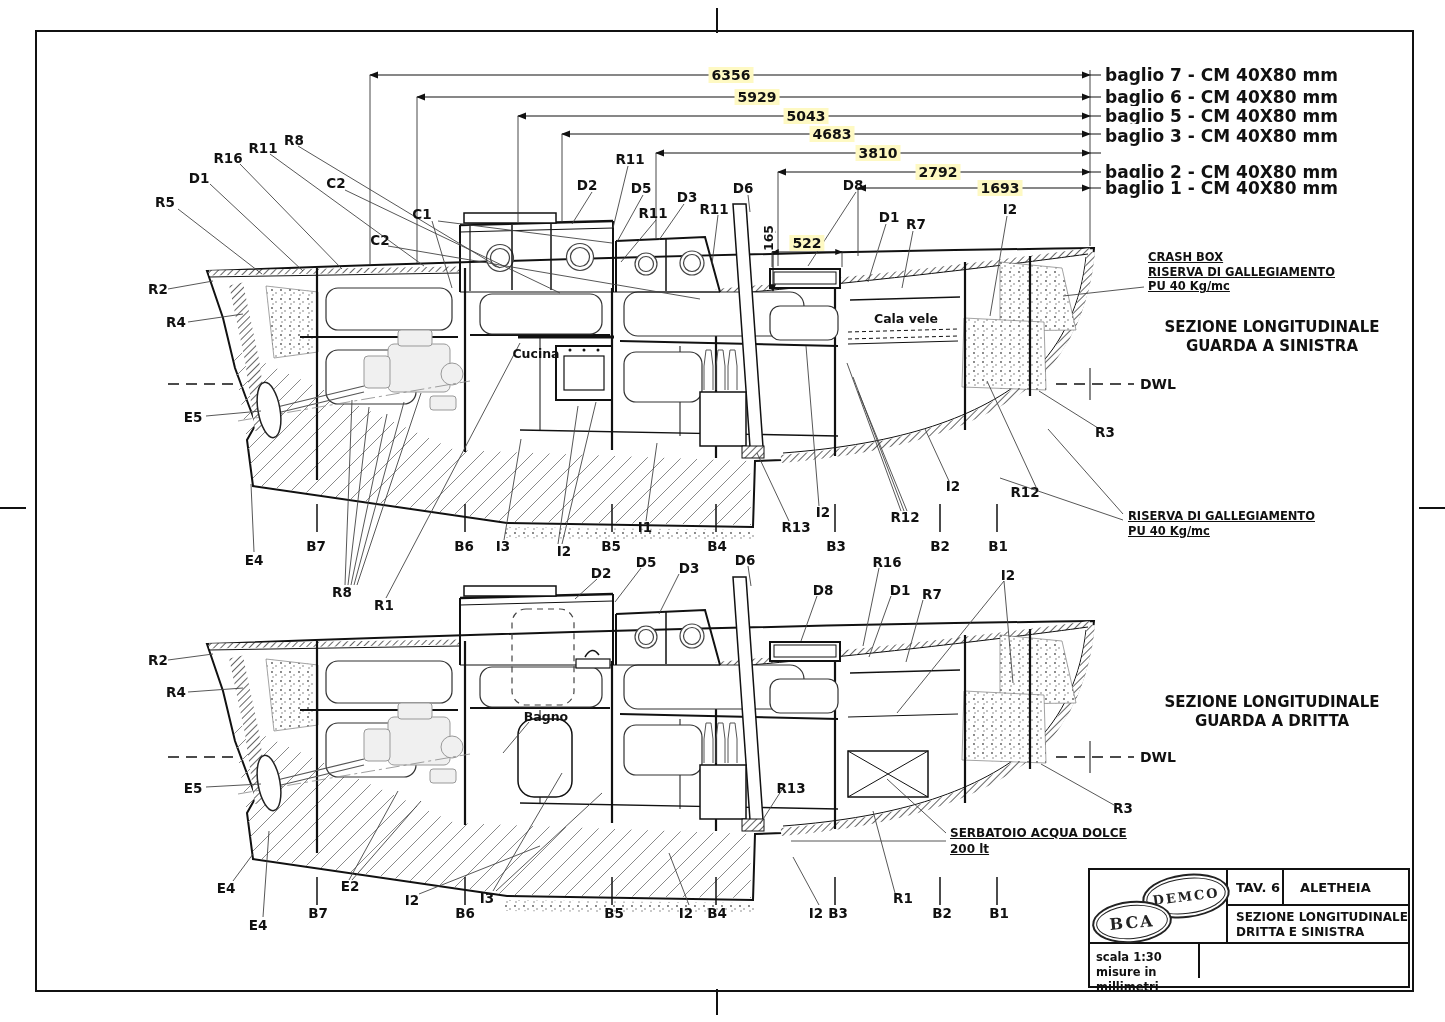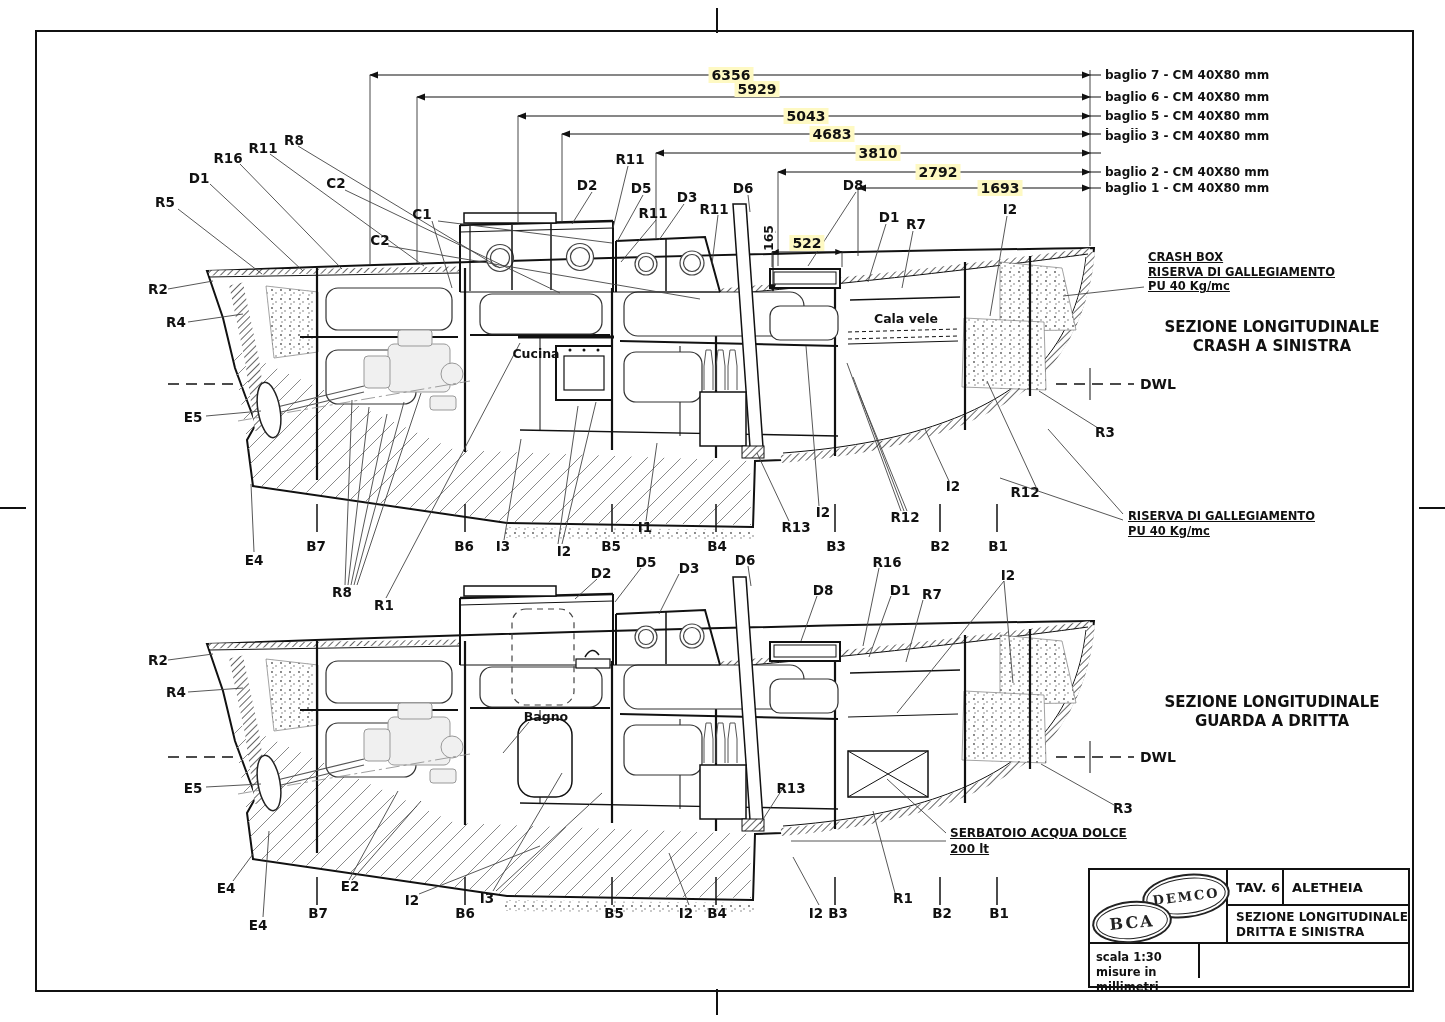--- a/index.html
+++ b/index.html
@@ -4,32 +4,32 @@
 <style>
   html,body{margin:0;padding:0;background:#fff;}
   body{position:relative;width:1445px;height:1022px;font-family:"DejaVu Sans",sans-serif;color:#111;overflow:hidden;}
   #sheet-border{position:absolute;left:35px;top:30px;width:1375px;height:958px;border:2px solid #111;}
   .regmark{position:absolute;background:#111;}
   svg{position:absolute;left:0;top:0;}
   .co{position:absolute;transform:translate(-50%,-50%);font-weight:bold;font-size:13.5px;white-space:nowrap;color:#111;z-index:5;}
   .dim{font-size:14px;background:#fef9c3;padding:0 3px;}
   .vert{transform:translate(-50%,-50%) rotate(-90deg);font-size:12.5px;background:#fff;}
   .room{font-size:12.5px;}
-  .baglio{transform:translate(0,-50%);font-size:12px;background:#fff;padding-left:2px;}
+  .baglio{transform:translate(0,-50%);font-size:17px;background:#fff;padding-left:2px;}
   .note{position:absolute;font-weight:bold;font-size:11.5px;line-height:14.5px;white-space:nowrap;z-index:5;text-decoration:underline;}
   .vtitle{position:absolute;transform:translateX(-50%);font-weight:bold;font-size:15px;line-height:19px;text-align:center;white-space:nowrap;z-index:5;}
   .dwl{position:absolute;font-weight:bold;font-size:14px;z-index:5;}
   
   #title-block{position:absolute;left:1088px;top:868px;width:322px;height:120px;border:2px solid #111;box-sizing:border-box;z-index:6;background:#fff;}
   #tb-logo{position:absolute;left:0;top:0;width:138px;height:74px;border-right:2px solid #111;border-bottom:2px solid #111;box-sizing:border-box;}
   .logo-ell{position:absolute;border:2px solid #222;border-radius:50%;background:#fff;display:flex;align-items:center;justify-content:center;font-family:"DejaVu Serif",serif;font-weight:bold;color:#222;}
   .logo-ell::after{content:"";position:absolute;inset:2px;border:1px solid #222;border-radius:50%;}
   #tb-row1{position:absolute;left:138px;top:0;width:182px;height:36px;border-bottom:2px solid #111;box-sizing:border-box;display:flex;}
   #tb-tav{width:56px;border-right:2px solid #111;box-sizing:border-box;display:flex;align-items:center;padding-left:8px;font-weight:bold;font-size:13px;}
-  #tb-project{flex:1;display:flex;align-items:center;padding-left:8px;font-weight:bold;font-size:13px;}
+  #tb-project{flex:1;display:flex;align-items:center;padding-left:16px;font-weight:bold;font-size:13px;}
   #tb-sheet{position:absolute;left:138px;top:36px;width:182px;height:38px;border-bottom:2px solid #111;box-sizing:border-box;padding:4px 0 0 8px;font-weight:bold;font-size:12px;line-height:15px;}
   #tb-scale{position:absolute;left:0;top:74px;width:110px;height:34px;border-right:2px solid #111;box-sizing:border-box;padding:6px 0 0 6px;font-weight:bold;font-size:11.5px;line-height:15px;}
   #tb-authors{position:absolute;left:110px;top:74px;width:210px;height:44px;box-sizing:border-box;padding:6px 0 0 10px;font-weight:bold;font-size:12.5px;line-height:16px;}
 </style>
 </head>
 <body>
 
 <div id="sheet-border"></div>
 
 <div class="regmark" style="left:716px;top:8px;width:2px;height:25px;"></div>
@@ -249,21 +249,21 @@
     M1004,581 L1013,683 M1004,581 L897,713
     M168,660 L213,654 M188,692 L243,688 M206,787 L261,784 M233,881 L253,854 M263,917 L269,831
     M529,722 L503,753 M783,788 L760,824 M1114,805 L1041,764
     M946,833 L887,779 M946,841 L791,841
     M349,880 L398,791 M352,880 L421,801
     M419,894 L540,846 M493,891 L562,773 M496,891 L602,793 M689,905 L669,853 M819,905 L793,857 M895,893 L873,811"></path>
 </svg>
 
 <div class="vtitle" style="left:1272px;top:318px;">
   <div>SEZIONE LONGITUDINALE</div>
-  <div>CRASH A SINISTRA</div>
+  <div>GUARDA A SINISTRA</div>
 </div>
 <div class="vtitle" style="left:1272px;top:693px;">
   <div>SEZIONE LONGITUDINALE</div>
   <div>GUARDA A DRITTA</div>
 </div>
 <div class="note" style="left:1148px;top:250px;">
   <div>CRASH BOX</div>
   <div>RISERVA DI GALLEGIAMENTO</div>
   <div>PU 40 Kg/mc</div>
 </div>
@@ -370,21 +370,21 @@
 <span class="co" style="left: 487px; top: 898px;">I3</span>
 <span class="co" style="left: 614px; top: 913px;">B5</span>
 <span class="co" style="left: 686px; top: 913px;">I2</span>
 <span class="co" style="left: 717px; top: 913px;">B4</span>
 <span class="co" style="left: 816px; top: 913px;">I2</span>
 <span class="co" style="left: 838px; top: 913px;">B3</span>
 <span class="co" style="left: 903px; top: 898px;">R1</span>
 <span class="co" style="left: 942px; top: 913px;">B2</span>
 <span class="co" style="left: 999px; top: 913px;">B1</span>
 <span class="co dim" style="left: 731px; top: 75px;">6356</span>
-<span class="co dim" style="left: 757px; top: 89px;">5929</span>
+<span class="co dim" style="left: 757px; top: 97px;">5929</span>
 <span class="co dim" style="left: 806px; top: 116px;">5043</span>
 <span class="co dim" style="left: 832px; top: 134px;">4683</span>
 <span class="co dim" style="left: 878px; top: 153px;">3810</span>
 <span class="co dim" style="left: 938px; top: 172px;">2792</span>
 <span class="co dim" style="left: 1000px; top: 188px;">1693</span>
 <span class="co baglio" style="left: 1103px; top: 75px;">baglio 7 - CM 40X80 mm</span>
 <span class="co baglio" style="left: 1103px; top: 97px;">baglio 6 - CM 40X80 mm</span>
 <span class="co baglio" style="left: 1103px; top: 116px;">baglio 5 - CM 40X80 mm</span>
 <span class="co baglio" style="left: 1103px; top: 134px;">baglio 4 - CM 40X80 mm</span>
 <span class="co baglio" style="left: 1103px; top: 136px;">baglio 3 - CM 40X80 mm</span>

